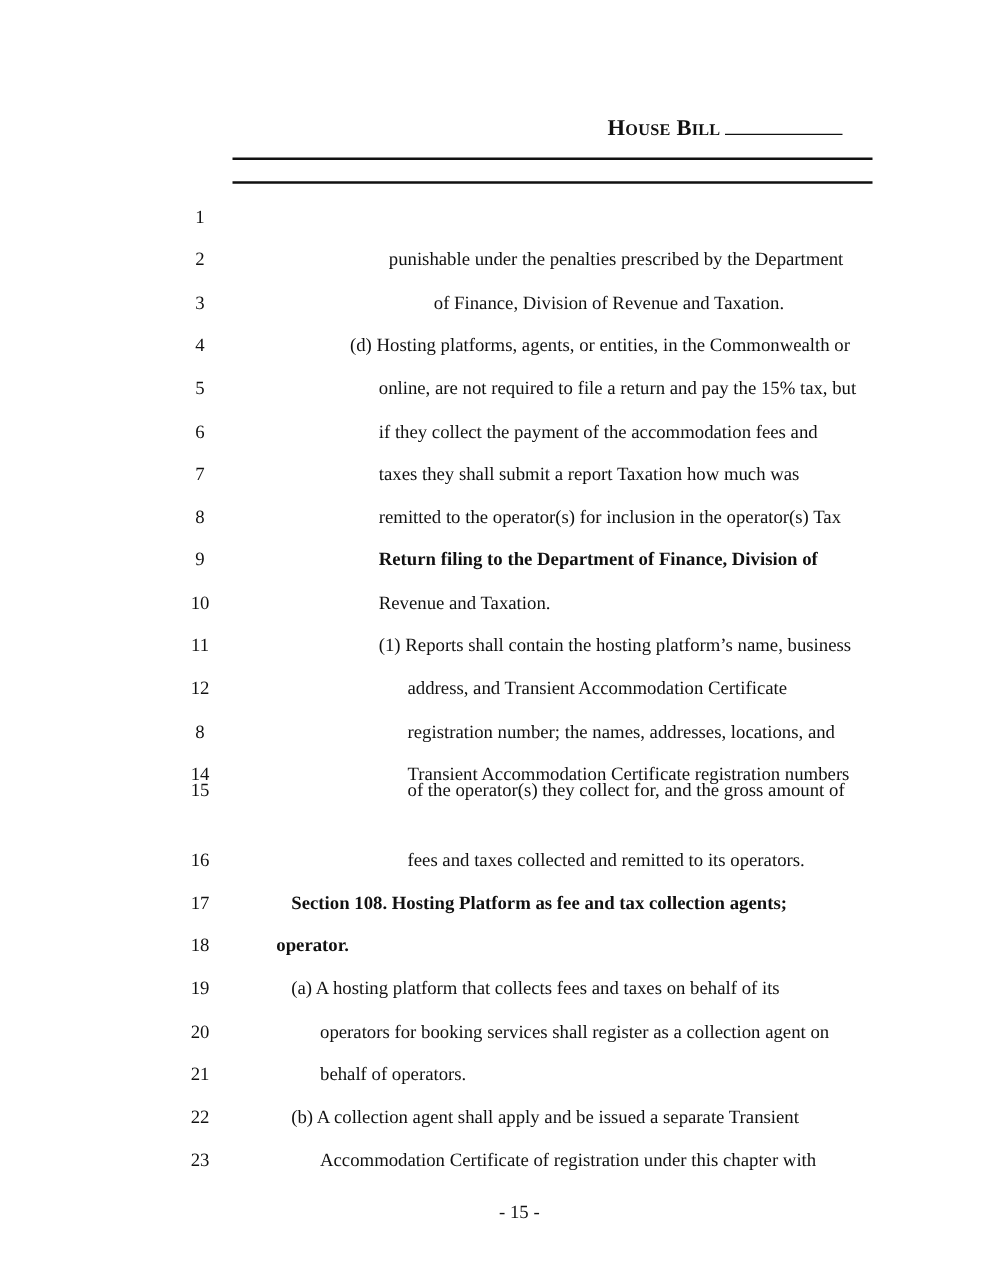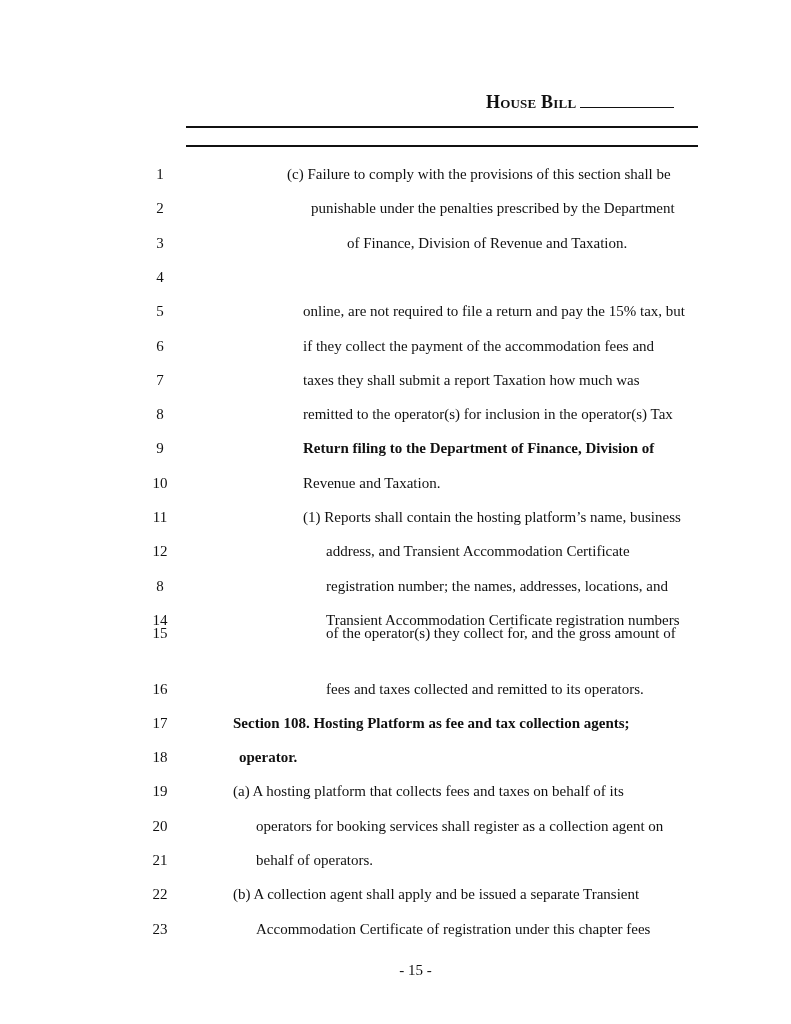--- a/index.html
+++ b/index.html
@@ -25,32 +25,32 @@
   <div class="header-title">
     <span>House Bill</span><span class="header-blank"></span>
   </div>
   <div class="rule r1"></div>
   <div class="rule r2"></div>
 </div>
 
 <div id="body-lines">
     <div class="line" style="top: 164px;">
       <span class="ln">1</span>
-      <span class="txt" style="left: 287px;">(c) Failure to comply with the provisions of this section shall be</span>
     </div>
     <div class="line" style="top: 198.3px;">
       <span class="ln">2</span>
       <span class="txt" style="left: 311px;">punishable under the penalties prescribed by the Department</span>
     </div>
     <div class="line" style="top: 232.6px;">
       <span class="ln">3</span>
       <span class="txt" style="left: 311px; margin-left: 36px;">of Finance, Division of Revenue and Taxation.</span>
     </div>
     <div class="line" style="top: 266.9px;">
       <span class="ln">4</span>
+      <span class="txt" style="left: 280px;">(d) Hosting platforms, agents, or entities, in the Commonwealth or</span>
     </div>
     <div class="line" style="top: 301.2px;">
       <span class="ln">5</span>
       <span class="txt" style="left: 303px;">online, are not required to file a return and pay the 15% tax, but</span>
     </div>
     <div class="line" style="top: 335.5px;">
       <span class="ln">6</span>
       <span class="txt" style="left: 303px;">if they collect the payment of the accommodation fees and</span>
     </div>
     <div class="line" style="top: 369.8px;">
@@ -92,37 +92,37 @@
     <div class="line" style="top: 678.5px;">
       <span class="ln">16</span>
       <span class="txt" style="left: 326px;">fees and taxes collected and remitted to its operators.</span>
     </div>
     <div class="line" style="top: 712.8px;">
       <span class="ln">17</span>
       <span class="txt bold" style="left: 233px;">Section 108. Hosting Platform as fee and tax collection agents;</span>
     </div>
     <div class="line" style="top: 747.1px;">
       <span class="ln">18</span>
-      <span class="txt bold" style="left: 239px;">operator.</span>
+      <span class="txt bold" style="left: 221px;">operator.</span>
     </div>
     <div class="line" style="top: 781.4px;">
       <span class="ln">19</span>
       <span class="txt" style="left: 233px;">(a) A hosting platform that collects fees and taxes on behalf of its</span>
     </div>
     <div class="line" style="top: 815.7px;">
       <span class="ln">20</span>
       <span class="txt" style="left: 256px;">operators for booking services shall register as a collection agent on</span>
     </div>
     <div class="line" style="top: 850px;">
       <span class="ln">21</span>
       <span class="txt" style="left: 256px;">behalf of operators.</span>
     </div>
     <div class="line" style="top: 884.3px;">
       <span class="ln">22</span>
       <span class="txt" style="left: 233px;">(b) A collection agent shall apply and be issued a separate Transient</span>
     </div>
     <div class="line" style="top: 918.6px;">
       <span class="ln">23</span>
-      <span class="txt" style="left: 256px;">Accommodation Certificate of registration under this chapter fees</span>
+      <span class="txt" style="left: 256px;">Accommodation Certificate of registration under this chapter with</span>
     </div>
   </div>
 
 <div class="page-num">- 15 -</div>
 
 </body></html>

